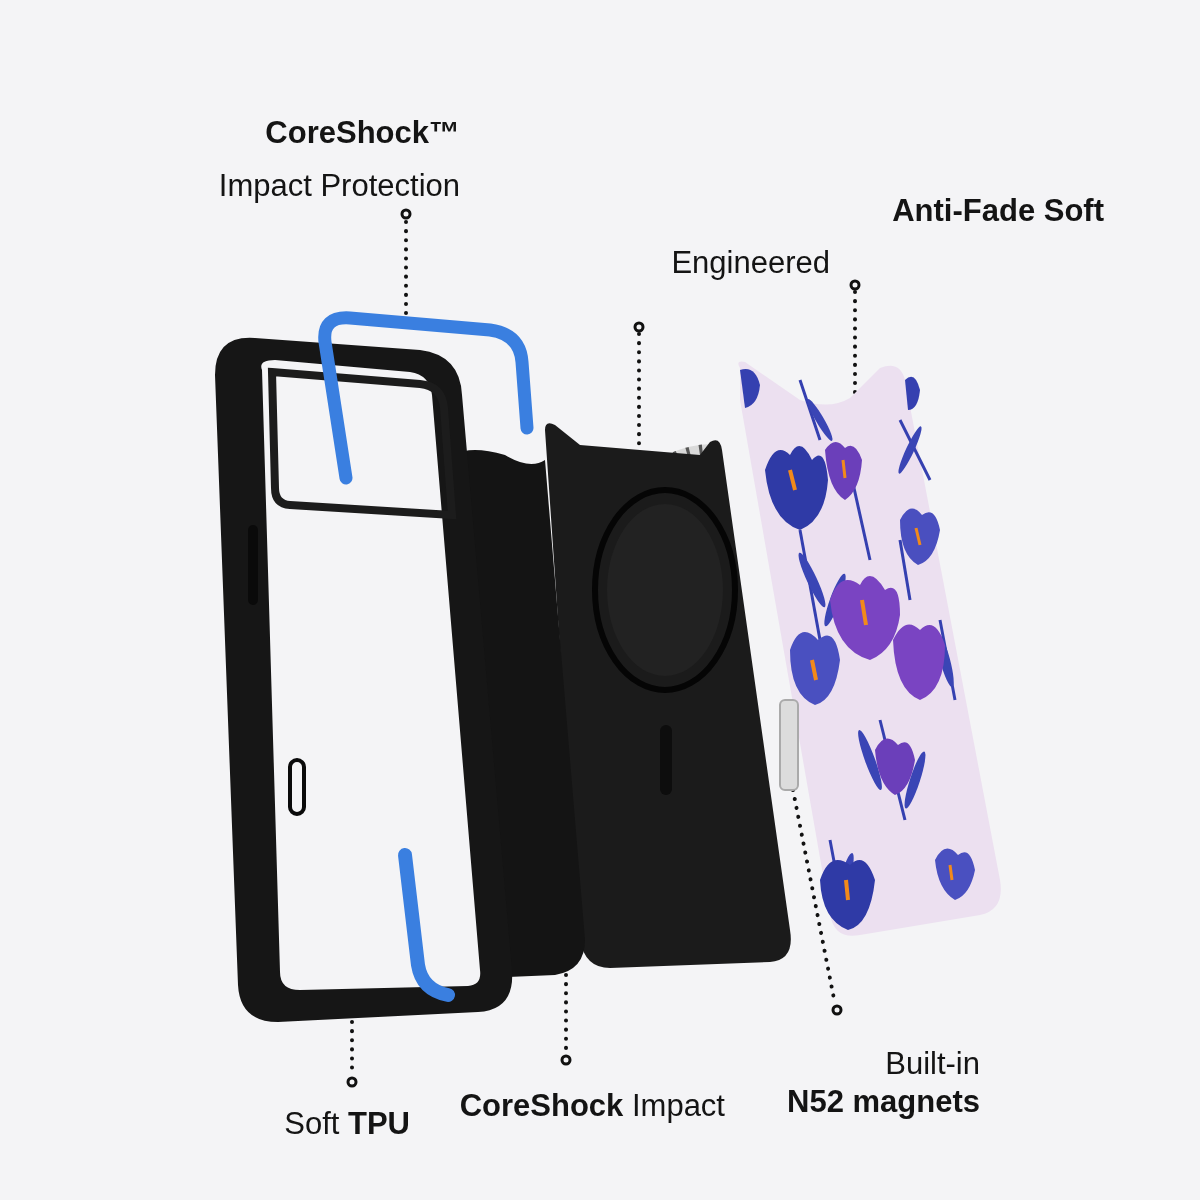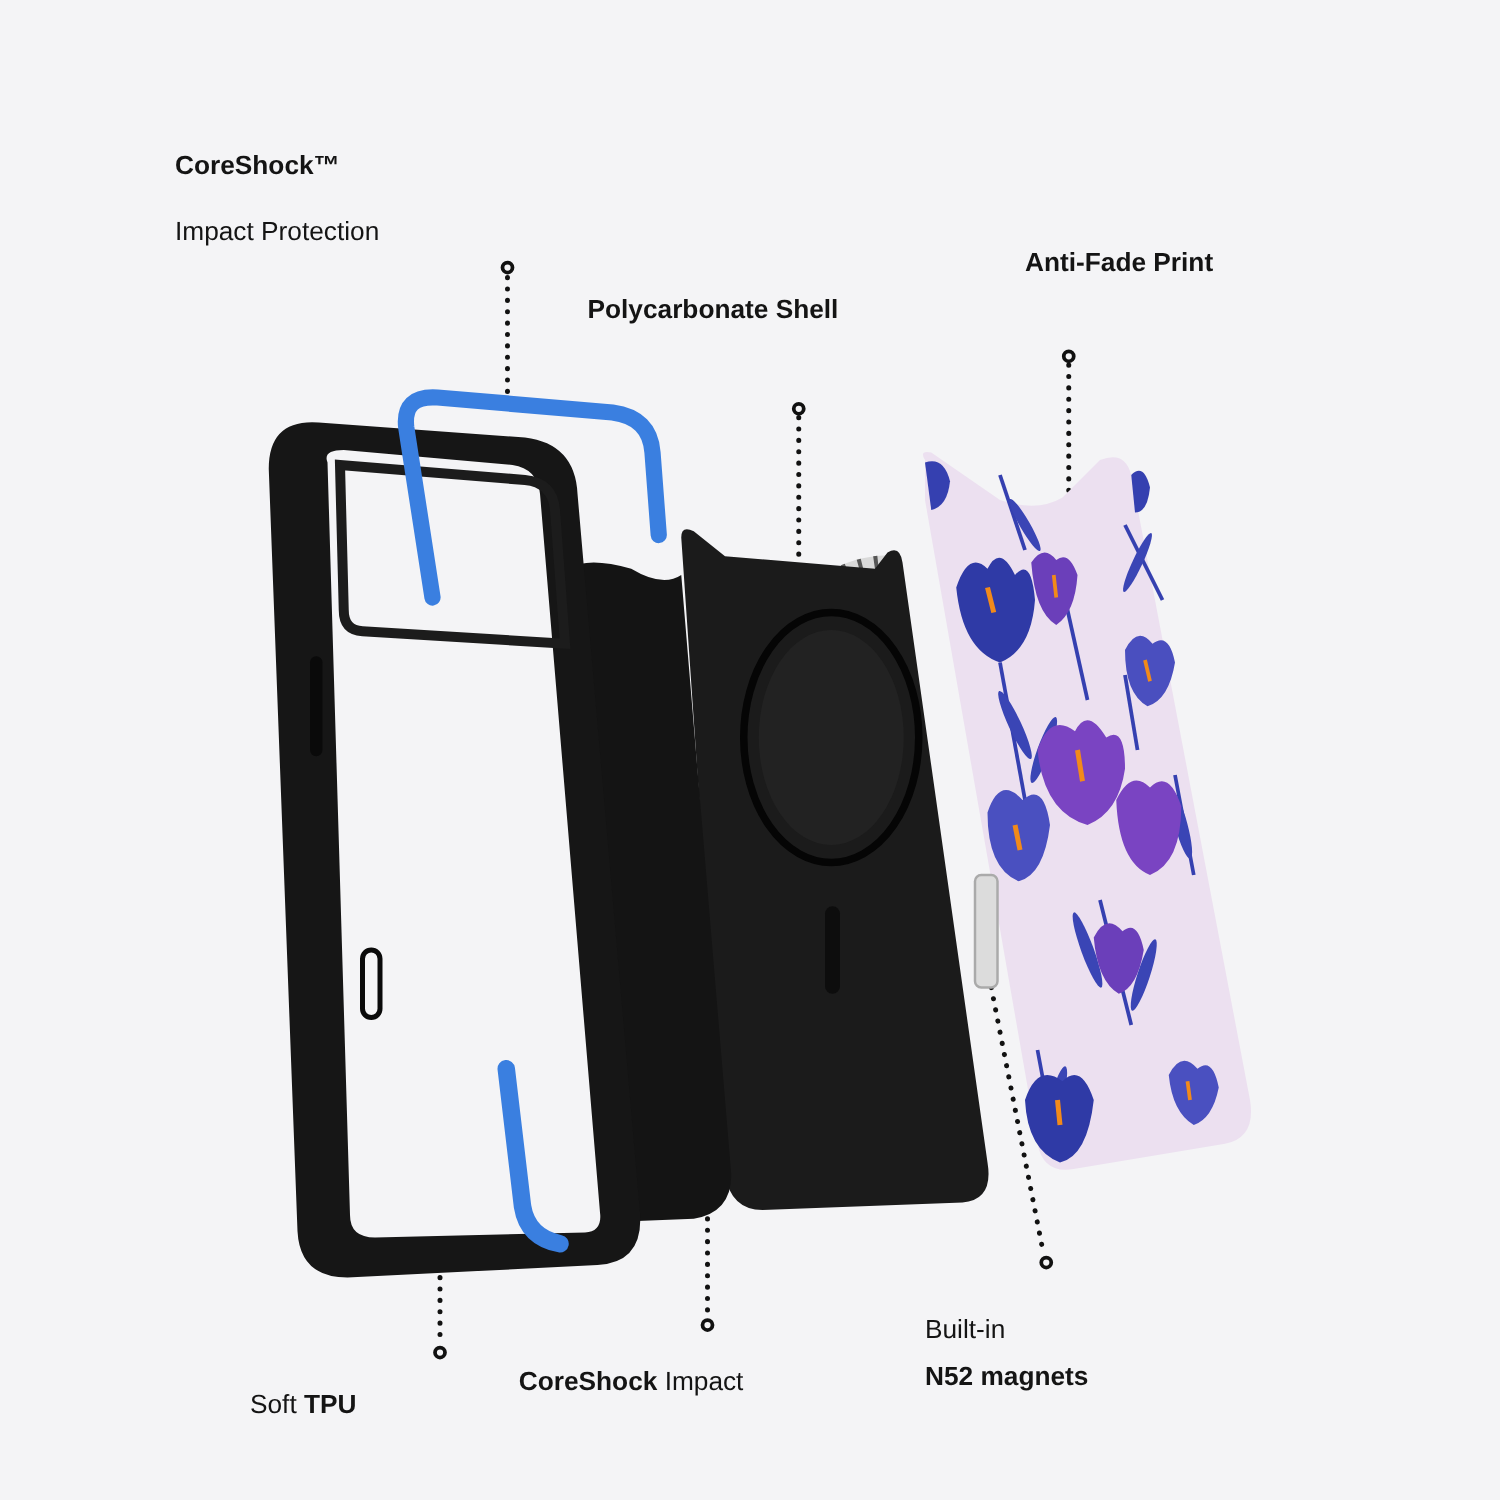--- a/index.html
+++ b/index.html
@@ -1,17 +1,17 @@
 <!DOCTYPE html>
 <html><head>
 <meta charset="utf-8">
 <style>
   html, body { margin: 0; padding: 0; }
   body { width: 1200px; height: 1200px; background: #f4f4f6; position: relative; overflow: hidden; font-family: "Liberation Sans", "DejaVu Sans", sans-serif; color: #111; }
-  .label { position: absolute; text-align: left; font-size: 21px; line-height: 38px; color: #141414; }
+  .label { position: absolute; text-align: right; font-size: 31px; line-height: 38px; color: #141414; }
   .light { font-weight: 400; margin-top: 15px; }
   .bold { font-weight: 700; }
   svg.art { position: absolute; left: 0; top: 0; }
 </style>
 </head>
 <body>
 
 <svg class="art" width="1200" height="1200" viewBox="0 0 1200 1200">
   <defs>
     <pattern id="dots" width="1" height="9" patternUnits="userSpaceOnUse"></pattern>
@@ -113,25 +113,25 @@
     <path d="M405 855 L418 965 Q422 990 448 995" stroke-width="14"></path>
   </g>
 </svg>
 
 <div class="label" style="left:140px; top:114px; width:320px;">
   <div class="bold">CoreShock™</div>
   <div class="light">Impact Protection</div>
 </div>
 
 <div class="label" style="left:470px; top:229px; width:360px;">
-  <div class="bold">Polycarbonate Shell</div>
+  <div class="light">Engineered</div>
 </div>
 
 <div class="label" style="left:820px; top:192px; width:284px;">
-  <div class="bold">Anti-Fade Print</div>
+  <div class="bold">Anti-Fade Soft</div>
 </div>
 
 <div class="label" style="left:200px; top:1105px; width:210px;">
   <span class="light">Soft </span><span class="bold">TPU</span>
 </div>
 
 <div class="label" style="left:415px; top:1087px; width:310px;">
   <span class="bold">CoreShock</span><span class="light"> Impact</span>
 </div>
 

